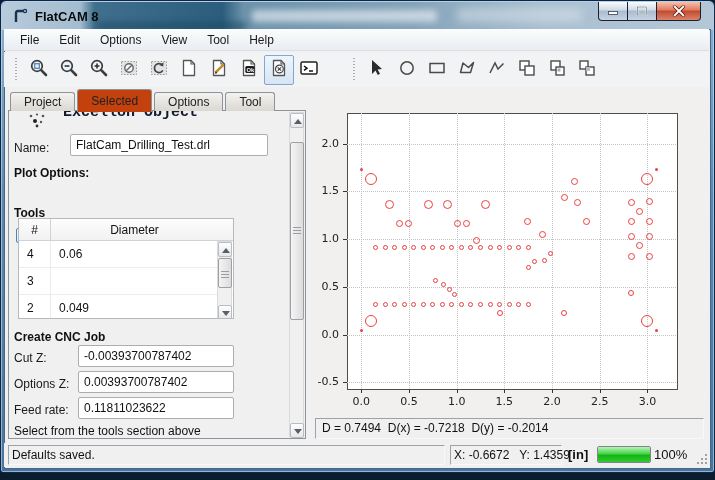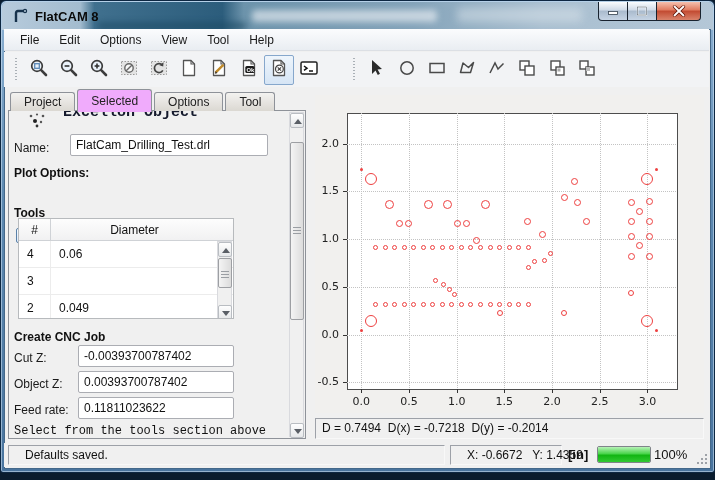--- a/index.html
+++ b/index.html
@@ -32,21 +32,21 @@
   .handle{width:5px;height:24px;margin:0 5px 0 2px;
           background-image:repeating-linear-gradient(180deg,#aab0b6 0 1px,transparent 1px 3px);
           background-size:2px 100%;background-repeat:repeat-y;background-position:1px 0;}
   .tbtn{width:28px;height:28px;border:1px solid transparent;border-radius:2px;display:flex;align-items:center;justify-content:center;background:transparent;}
   .tbtn.pressed{border:1px solid #86a7cc;background:linear-gradient(180deg,#eef5fc,#d6e5f5);}
   .gap{width:26px;}
   
   .tabbar{left:10px;top:89px;height:22px;display:flex;align-items:flex-end;z-index:5;}
   .tab{height:17px;padding:1px 13px 0;margin-right:2px;border:1px solid #8e9299;border-bottom:none;
        border-radius:3px 3px 0 0;background:linear-gradient(180deg,#f3f2f0,#dbd8d2);line-height:17px;color:#222;}
-  .tab.active{height:21px;line-height:20px;background:#f0abfc;margin-bottom:-1px;z-index:6;position:relative;}
+  .tab.active{height:21px;line-height:20px;background:#c2410c;margin-bottom:-1px;z-index:6;position:relative;}
   .panel{left:8px;top:110px;width:298px;height:329px;border:1px solid #8e9299;background:#f0f0f0;box-sizing:border-box;z-index:4;}
   .pc{position:absolute;}
   .hclip{overflow:hidden;height:12px;font-family:Liberation Mono, monospace;}
   .heading{font-size:15px;font-weight:bold;color:#151a2d;margin-top:-7px;white-space:nowrap;}
   label.flab{color:#1a1a1a;}
   .tin{border:1px solid #abadb3;border-radius:2px;background:#fff;height:22px;box-sizing:border-box;
        font-family:"Liberation Sans",sans-serif;font-size:12px;padding:1px 5px;color:#111;}
   .bold{font-weight:bold;}
   .cb{display:flex;align-items:center;margin-top:44px;}
   .cbbox{width:13px;height:13px;border:1px solid #8e8f8f;background:linear-gradient(180deg,#fdfdfd,#eef0f2);border-radius:2px;position:relative;}
@@ -78,21 +78,21 @@
   .hgrid{position:absolute;height:0;border-top:1px dotted #c3c3c3;}
   .xtickmark{position:absolute;width:0;height:4px;border-left:1px solid #333;}
   .ytickmark{position:absolute;height:0;width:4px;border-top:1px solid #333;}
   .xticklab{position:absolute;width:34px;text-align:center;font-family:"DejaVu Sans",sans-serif;font-size:11px;color:#222;}
   .yticklab{position:absolute;width:30px;text-align:right;font-family:"DejaVu Sans",sans-serif;font-size:11px;color:#222;}
   .hole{position:absolute;border:1.2px solid #ee4040;border-radius:50%;box-sizing:border-box;}
   
   .sunken{border:1px solid;border-color:#9da1a8 #f8f8f8 #f8f8f8 #9da1a8;background:#f0f0f0;box-sizing:border-box;}
   .dbox{left:315px;top:418px;width:389px;height:21px;line-height:19px;padding-left:6px;white-space:pre;font-size:12px;color:#111;}
   .statusbar{left:4px;top:443px;width:705px;height:24px;background:#f0f0f0;}
-  .spanel{position:absolute;top:2px;height:20px;line-height:18px;padding-left:16px;white-space:pre;}
+  .spanel{position:absolute;top:2px;height:20px;line-height:18px;padding-left:3px;white-space:pre;}
   .units{position:absolute;font-weight:bold;font-size:13px;}
   .progress{position:absolute;border:1px solid #7f8489;border-radius:2px;overflow:hidden;box-sizing:border-box;}
   .pfill{height:100%;background:linear-gradient(180deg,#b7f2b7,#49d44b 45%,#12b513 55%,#31c932);}
   .pct{position:absolute;font-size:13px;}
   .rgrip{position:absolute;right:2px;bottom:3px;width:10px;height:10px;}
   .rgrip i{position:absolute;width:2px;height:2px;background:#9ea2a8;}
 </style>
 </head>
 <body>
 
@@ -334,36 +334,36 @@
           <span class="grip" style="top:12px;"></span>
         </span>
       <span class="sbtn" style="top:63px;">
           <i class="tri-dn"></i>
         </span>
     </div>
   </div>
 
   <div class="pc bold" style="left:5px;top:219px;">Create CNC Job</div>
   <div id="cnc-fields"></div>
-  <div class="pc" style="left:5px;top:313px;font-family:Liberation Mono, monospace;">Select from the tools section above</div>
+  <div class="pc" style="left:5px;top:313px;">Select from the tools section above</div>
 
   <div class="vscroll" style="position:absolute;right:1px;top:1px;width:15px;height:325px;">
     <span class="sbtn" style="top:0;">
         <i class="tri-up"></i>
       </span>
     <span class="sthumb" style="top:29px;height:178px;">
         <span class="grip" style="top:84px;"></span>
       </span>
     <span class="sbtn" style="top:310px;">
         <i class="tri-dn"></i>
       </span>
   </div>
 <label class="pc flab" style="left: 5px; top: 240px;">Cut Z:</label>
     <input class="pc tin" value="-0.00393700787402" style="left: 69px; top: 234px; width: 156px;">
-    <label class="pc flab" style="left: 5px; top: 266px;">Object Z:</label>
+    <label class="pc flab" style="left: 5px; top: 266px;">Options Z:</label>
     <input class="pc tin" value="0.00393700787402" style="left: 69px; top: 260px; width: 156px;">
     <label class="pc flab" style="left: 5px; top: 292px;">Feed rate:</label>
     <input class="pc tin" value="0.11811023622" style="left: 69px; top: 286px; width: 156px;">
   </div>
 
 <div class="figure abs" id="figure">
     <div class="frame" style="left: 32px; top: 18px; width: 329px; height: 275px;"></div>
     <div class="vgrid" style="left: 46.3043px; top: 18px; height: 275px;"></div>
     <div class="xtickmark" style="left: 46.3043px; top: 294px;"></div>
     <div class="xticklab" style="left: 29.3043px; top: 300px;">0.0</div>

